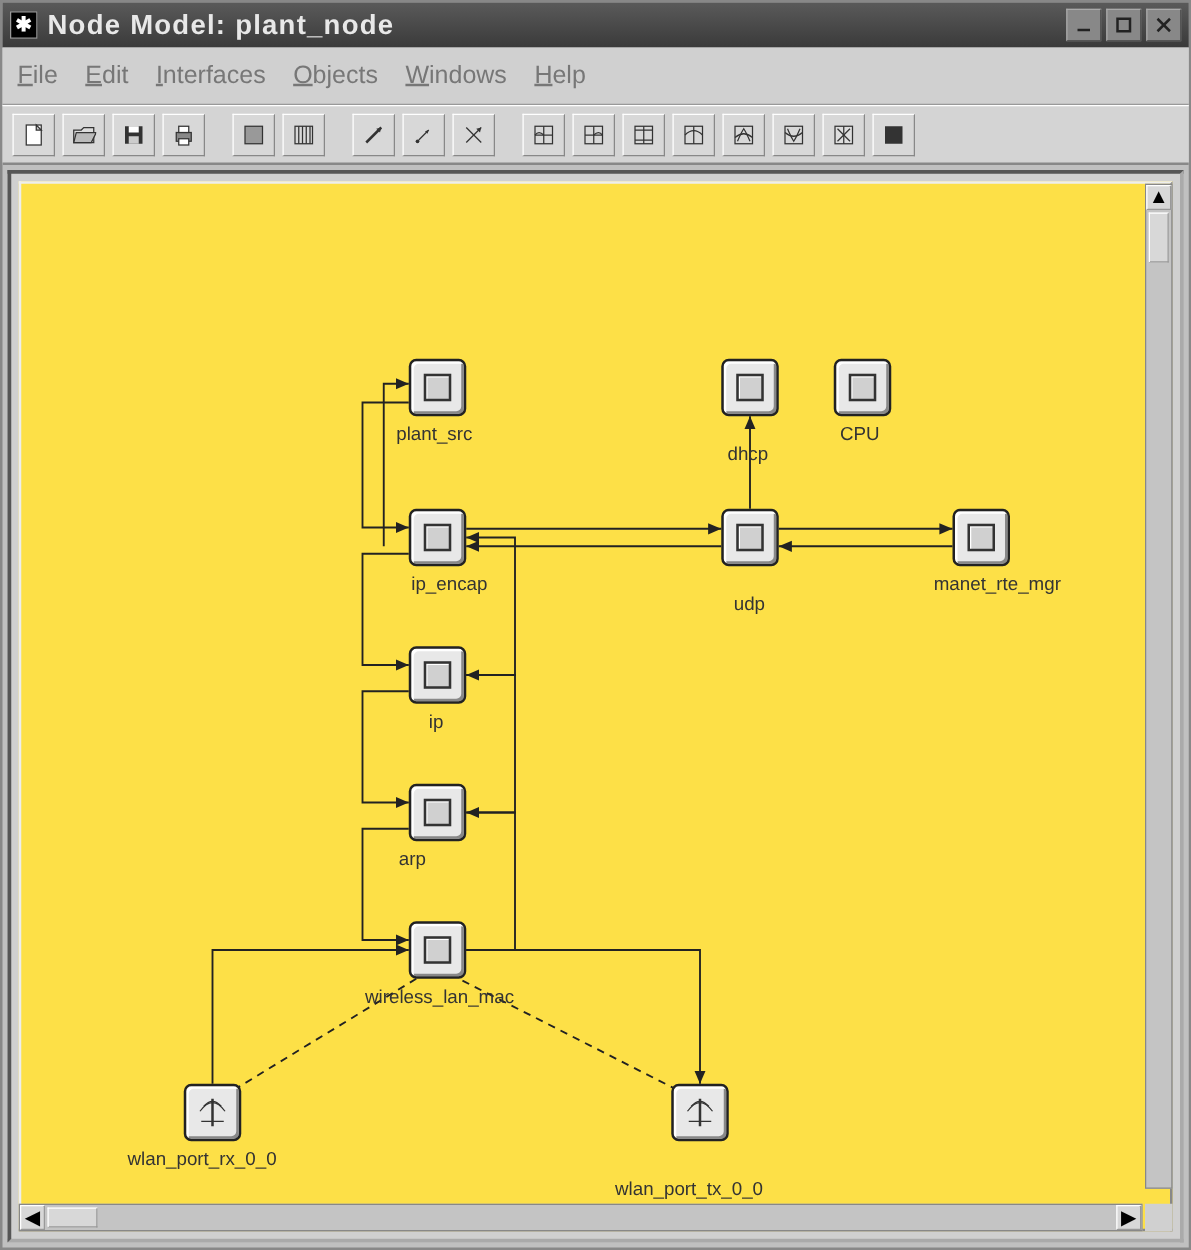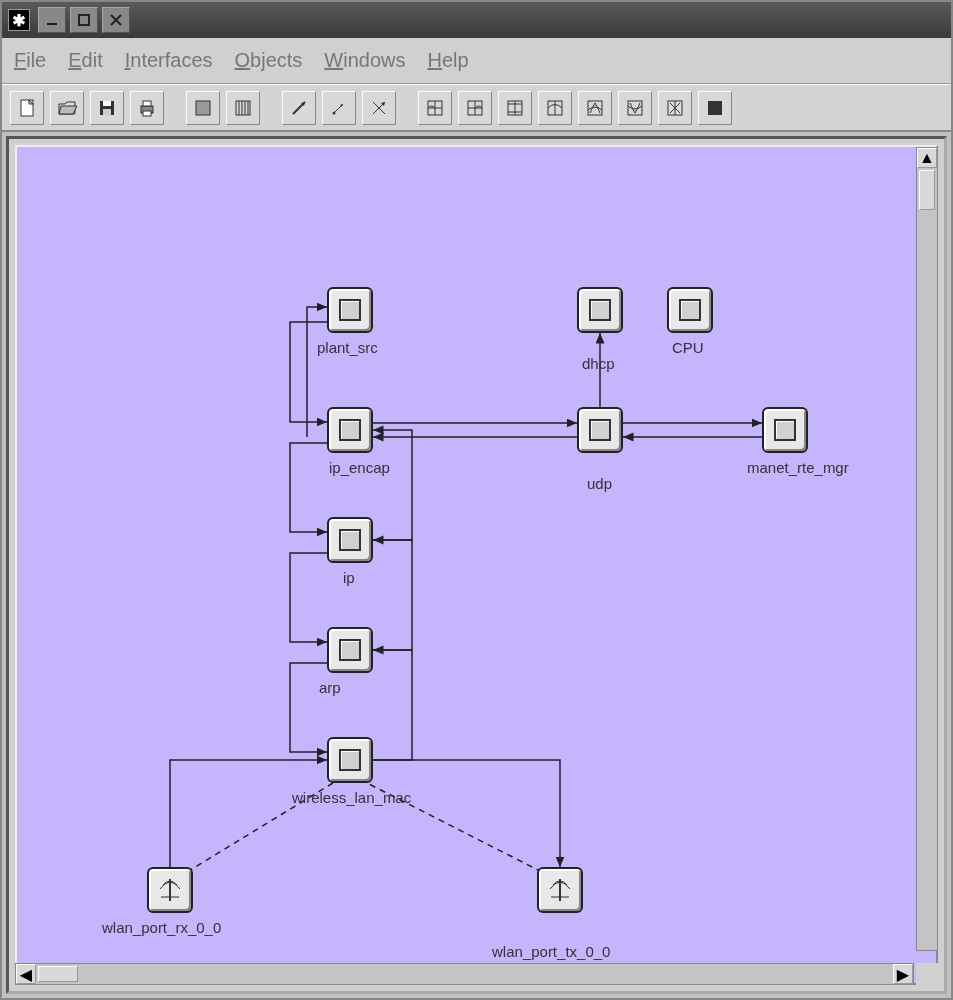--- a/index.html
+++ b/index.html
@@ -98,21 +98,21 @@
     flex: 1;
     position: relative;
     background: #d0d0d0;
     border: 3px inset #aaa;
     margin: 4px;
     overflow: hidden;
   }
   .canvas-inner {
     position: absolute;
     inset: 6px;
-    background: #c4b5fd;
+    background: #fde047;
     border: 2px solid #eee;
     border-right-color: #888;
     border-bottom-color: #888;
     overflow: hidden;
   }
   .scroll-v {
     position: absolute;
     right: 6px;
     top: 8px;
     width: 22px;
@@ -188,20 +188,21 @@
   }
 </style>
 </head>
 <body>
 
 <div class="window">
   <div class="titlebar">
     <div class="titlebar-icon">
       <span>✱</span>
     </div>
+    <div class="title-text">Node Model: plant_node</div>
     <div class="window-controls">
       <div class="win-btn">
           <svg width="14" height="14">
             <line x1="2" y1="11" x2="12" y2="11" stroke="#222" stroke-width="2"></line>
           </svg>
         </div>
       <div class="win-btn">
           <svg width="14" height="14">
             <rect x="2" y="2" width="10" height="10" fill="none" stroke="#222" stroke-width="2"></rect>
           </svg>

